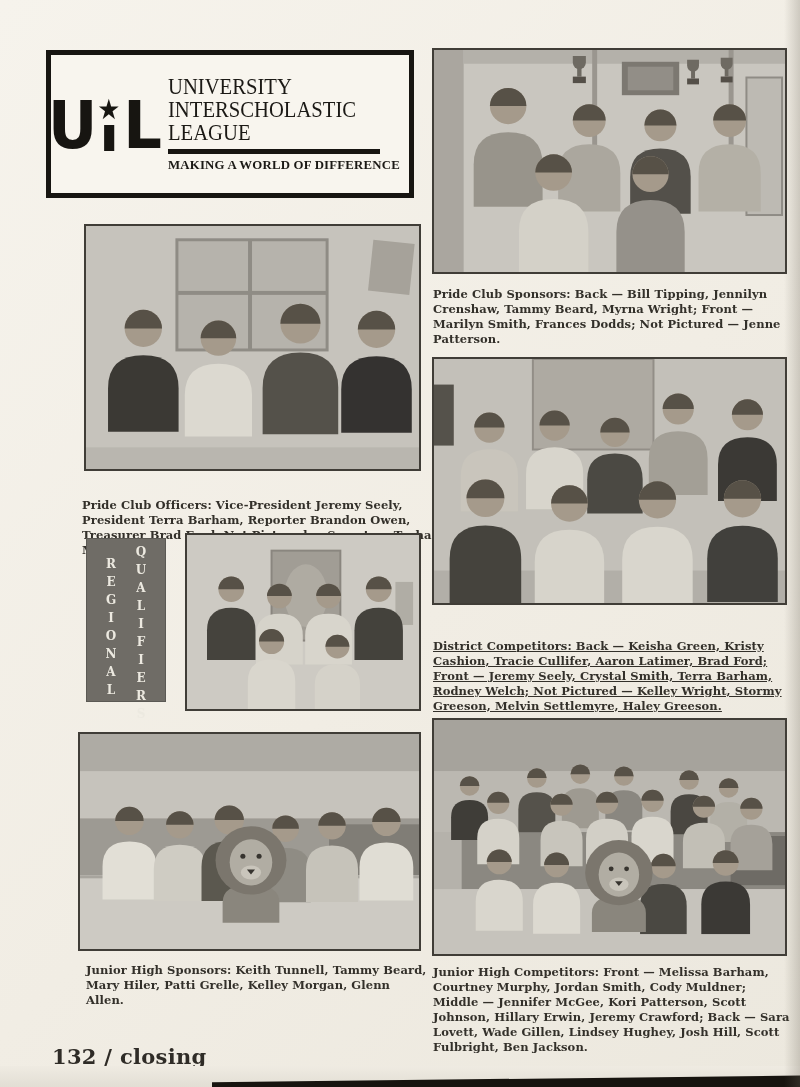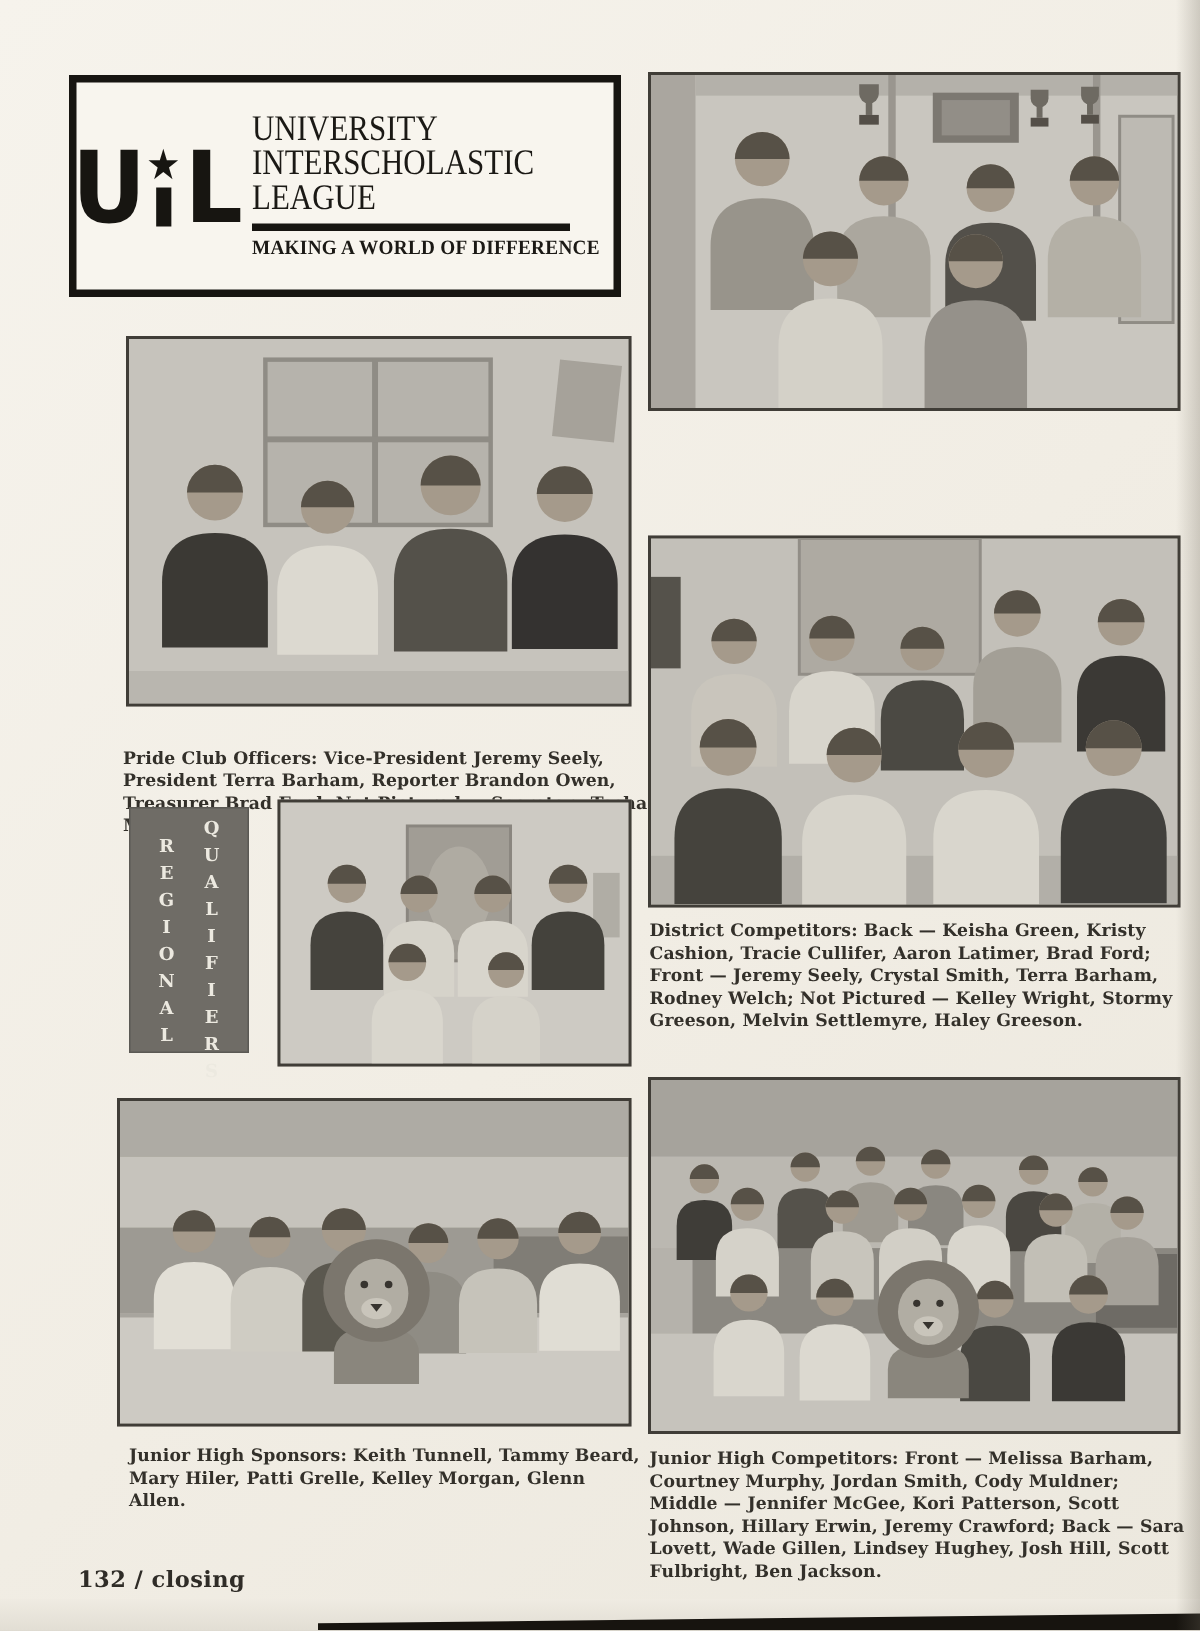--- a/index.html
+++ b/index.html
@@ -72,21 +72,21 @@
     font-family:"DejaVu Serif", serif;font-weight:bold;
     color:#ece9e0;font-size:12px;letter-spacing:4px;line-height:1;
   }
   .vword.left{margin-top:18px;}
   .vword.right{margin-top:6px;}
 
   
   .footer{
     position:absolute;left:52px;top:1044px;
     font-family:"DejaVu Serif", serif;font-weight:bold;
-    font-size:15px;color:#2f2c27;letter-spacing:.3px;
+    font-size:21px;color:#2f2c27;letter-spacing:.3px;
   }
 
   
   .bottom-band{
     position:absolute;left:0;top:1066px;width:800px;height:21px;
     background:linear-gradient(to bottom,#efebe2,#e2ded4);
   }
   .bottom-strip{
     position:absolute;left:212px;top:1075px;width:588px;height:12px;
     background:#17140f;
@@ -162,20 +162,21 @@
       <rect x="316" y="28" width="36" height="140" fill="#bdbab3" stroke="#8f8c85" stroke-width="2"></rect>
       <use href="#fig" x="34" y="32" width="82" height="128" style="color:#98948b"></use>
       <use href="#fig" x="120" y="48" width="74" height="118" style="color:#aba79e"></use>
       <use href="#fig" x="193" y="54" width="72" height="114" style="color:#53504a"></use>
       <use href="#fig" x="262" y="48" width="74" height="118" style="color:#b4b0a6"></use>
       <use href="#fig" x="72" y="100" width="98" height="128" style="color:#d4d1c8"></use>
       <use href="#fig" x="172" y="102" width="94" height="126" style="color:#95918a"></use>
     </svg>
   </div>
 
+  <div class="caption" style="left:433px;top:287px;width:356px;">Pride Club Sponsors: Back — Bill Tipping, Jennilyn Crenshaw, Tammy Beard, Myrna Wright; Front — Marilyn Smith, Frances Dodds; Not Pictured — Jenne Patterson.</div>
 
   <div class="photo" style="left:84px;top:224px;width:337px;height:247px;" title="Black-and-white photo: four club officers standing side by side in front of a window">
     <svg viewBox="0 0 337 247" preserveAspectRatio="none">
       <rect width="337" height="247" fill="#c6c3bc"></rect>
       <rect x="92" y="14" width="152" height="112" fill="#b6b3ac" stroke="#8f8c85" stroke-width="3"></rect>
       <rect x="164" y="14" width="4" height="112" fill="#8f8c85"></rect>
       <rect x="92" y="66" width="152" height="4" fill="#8f8c85"></rect>
       <rect x="288" y="16" width="42" height="52" fill="#a6a29a" transform="rotate(6 309 42)"></rect>
       <rect y="225" width="337" height="22" fill="#b9b6af"></rect>
       <use href="#fig" x="16" y="38" width="84" height="212" style="color:#3b3934"></use>
@@ -218,21 +219,21 @@
       <use href="#fig" x="150" y="54" width="66" height="104" style="color:#4b4943"></use>
       <use href="#fig" x="212" y="28" width="70" height="112" style="color:#a39f96"></use>
       <use href="#fig" x="282" y="34" width="70" height="112" style="color:#3b3935"></use>
       <use href="#fig" x="8" y="116" width="88" height="132" style="color:#45433d"></use>
       <use href="#fig" x="94" y="122" width="86" height="128" style="color:#d7d4cb"></use>
       <use href="#fig" x="182" y="118" width="88" height="130" style="color:#d9d6cd"></use>
       <use href="#fig" x="270" y="116" width="84" height="132" style="color:#41403c"></use>
     </svg>
   </div>
 
-  <div class="caption" style="left:433px;top:613px;width:356px;">District Competitors: Back — Keisha Green, Kristy Cashion, Tracie Cullifer, Aaron Latimer, Brad Ford; Front — Jeremy Seely, Crystal Smith, Terra Barham, Rodney Welch; Not Pictured — Kelley Wright, Stormy Greeson, Melvin Settlemyre, Haley Greeson.</div>
+  <div class="caption" style="left:433px;top:639px;width:356px;text-decoration:underline;">District Competitors: Back — Keisha Green, Kristy Cashion, Tracie Cullifer, Aaron Latimer, Brad Ford; Front — Jeremy Seely, Crystal Smith, Terra Barham, Rodney Welch; Not Pictured — Kelley Wright, Stormy Greeson, Melvin Settlemyre, Haley Greeson.</div>
 
   <div class="photo" style="left:78px;top:732px;width:343px;height:219px;" title="Black-and-white photo: six adult sponsors standing around a lion mascot statue">
     <svg viewBox="0 0 343 219" preserveAspectRatio="none">
       <rect width="343" height="219" fill="#c3c0b9"></rect>
       <rect width="343" height="38" fill="#aeaba4"></rect>
       <rect y="38" width="343" height="48" fill="#c6c3bc"></rect>
       <rect y="86" width="343" height="58" fill="#9d9a93"></rect>
       <rect x="252" y="92" width="91" height="52" fill="#807d76"></rect>
       <rect y="144" width="343" height="75" fill="#cdcac3"></rect>
       <rect y="144" width="343" height="3" fill="#a8a59e"></rect>

